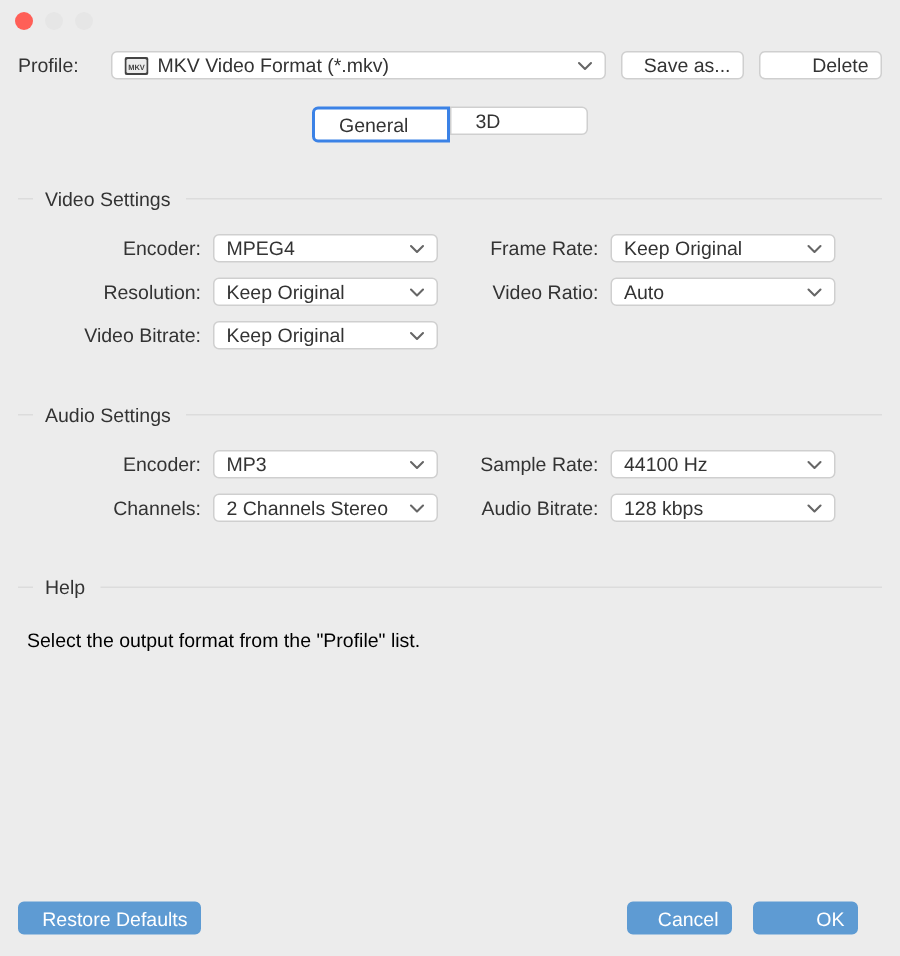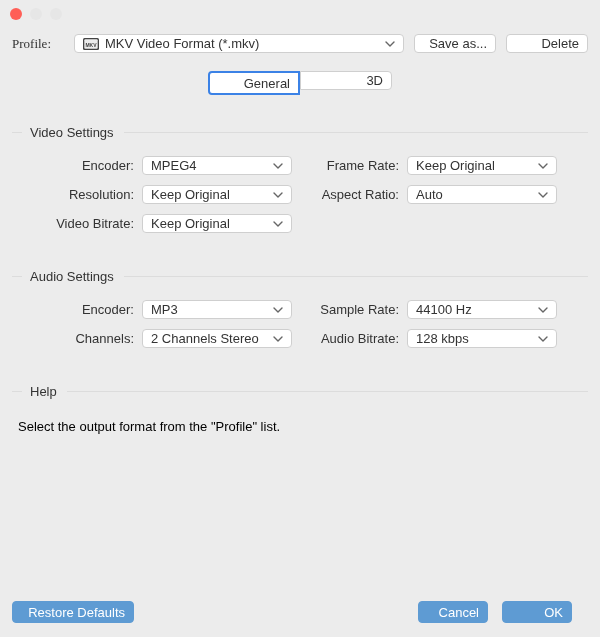--- a/index.html
+++ b/index.html
@@ -29,21 +29,21 @@
     left: 0; right: 0;
     text-align: center;
     color: #a5a5a5;
     font-size: 13px;
     pointer-events: none;
   }
   .content { padding: 6px 12px 0 12px; }
   .row { display: flex; align-items: center; }
   .profile-row { gap: 10px; margin-bottom: 18px; }
   .label { color: #333; }
-  .profile-label { width: 52px; text-align: left; font-family: Liberation Serif, serif; }
+  .profile-label { width: 52px; text-align: left; }
   .group-label-col { width: 130px; text-align: right; padding-right: 8px; }
   .group-label-col2 { width: 98px; text-align: right; padding-right: 8px; }
 
   .combo, .btn, .seg-btn {
     background: #fff;
     border: 1px solid #cfcfcf;
     border-radius: 4px;
     height: 19px;
     font-size: 13px;
     color: #333;
@@ -71,21 +71,21 @@
     background: #5e9bd3;
     border-color: #5e9bd3;
     color: #fff;
   }
 
   .seg {
     display: flex; justify-content: center; margin-bottom: 30px;
   }
   .seg-inner { display: inline-flex; }
   .seg-btn {
-    width: 92px; justify-content: flex-end; border-radius: 0;
+    width: 92px; justify-content: flex-start; border-radius: 0;
     border-right-width: 0;
     padding-left: 16px;
   }
   .seg-btn:first-child { border-top-left-radius: 4px; border-bottom-left-radius: 4px; }
   .seg-btn:last-child  { border-top-right-radius: 4px; border-bottom-right-radius: 4px; border-right-width: 1px; }
   .seg-btn.active { border: 2px solid #3b82e6; height: 24px; padding-top: 0; }
 
   .group {
     margin-bottom: 36px;
   }
@@ -202,21 +202,21 @@
           <div class="combo sel">
             <span>Keep Original</span>
             <span class="chev">
                 <svg width="10" height="6" viewBox="0 0 10 6">
                   <path d="M1 1l4 4 4-4" fill="none" stroke="#666" stroke-width="1.4" stroke-linecap="round" stroke-linejoin="round"></path>
                 </svg>
               </span>
           </div>
         </div>
         <div class="col-right">
-          <div class="label group-label-col2">Aspect Ratio:</div>
+          <div class="label group-label-col2">Video Ratio:</div>
           <div class="combo sel">
             <span>Auto</span>
             <span class="chev">
                 <svg width="10" height="6" viewBox="0 0 10 6">
                   <path d="M1 1l4 4 4-4" fill="none" stroke="#666" stroke-width="1.4" stroke-linecap="round" stroke-linejoin="round"></path>
                 </svg>
               </span>
           </div>
         </div>
       </div>

